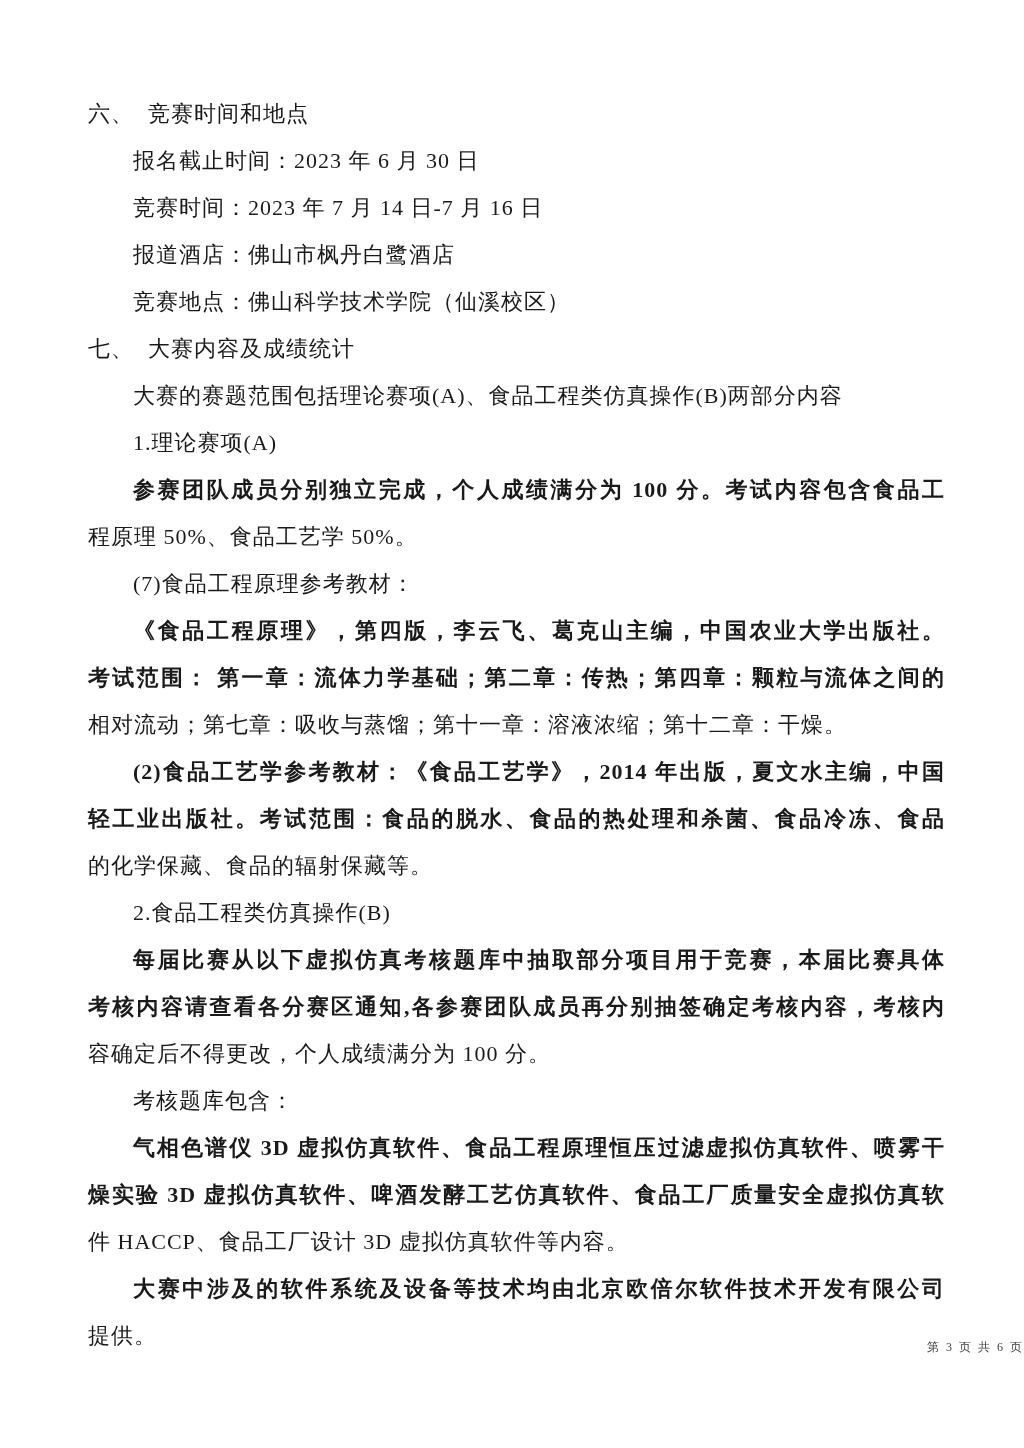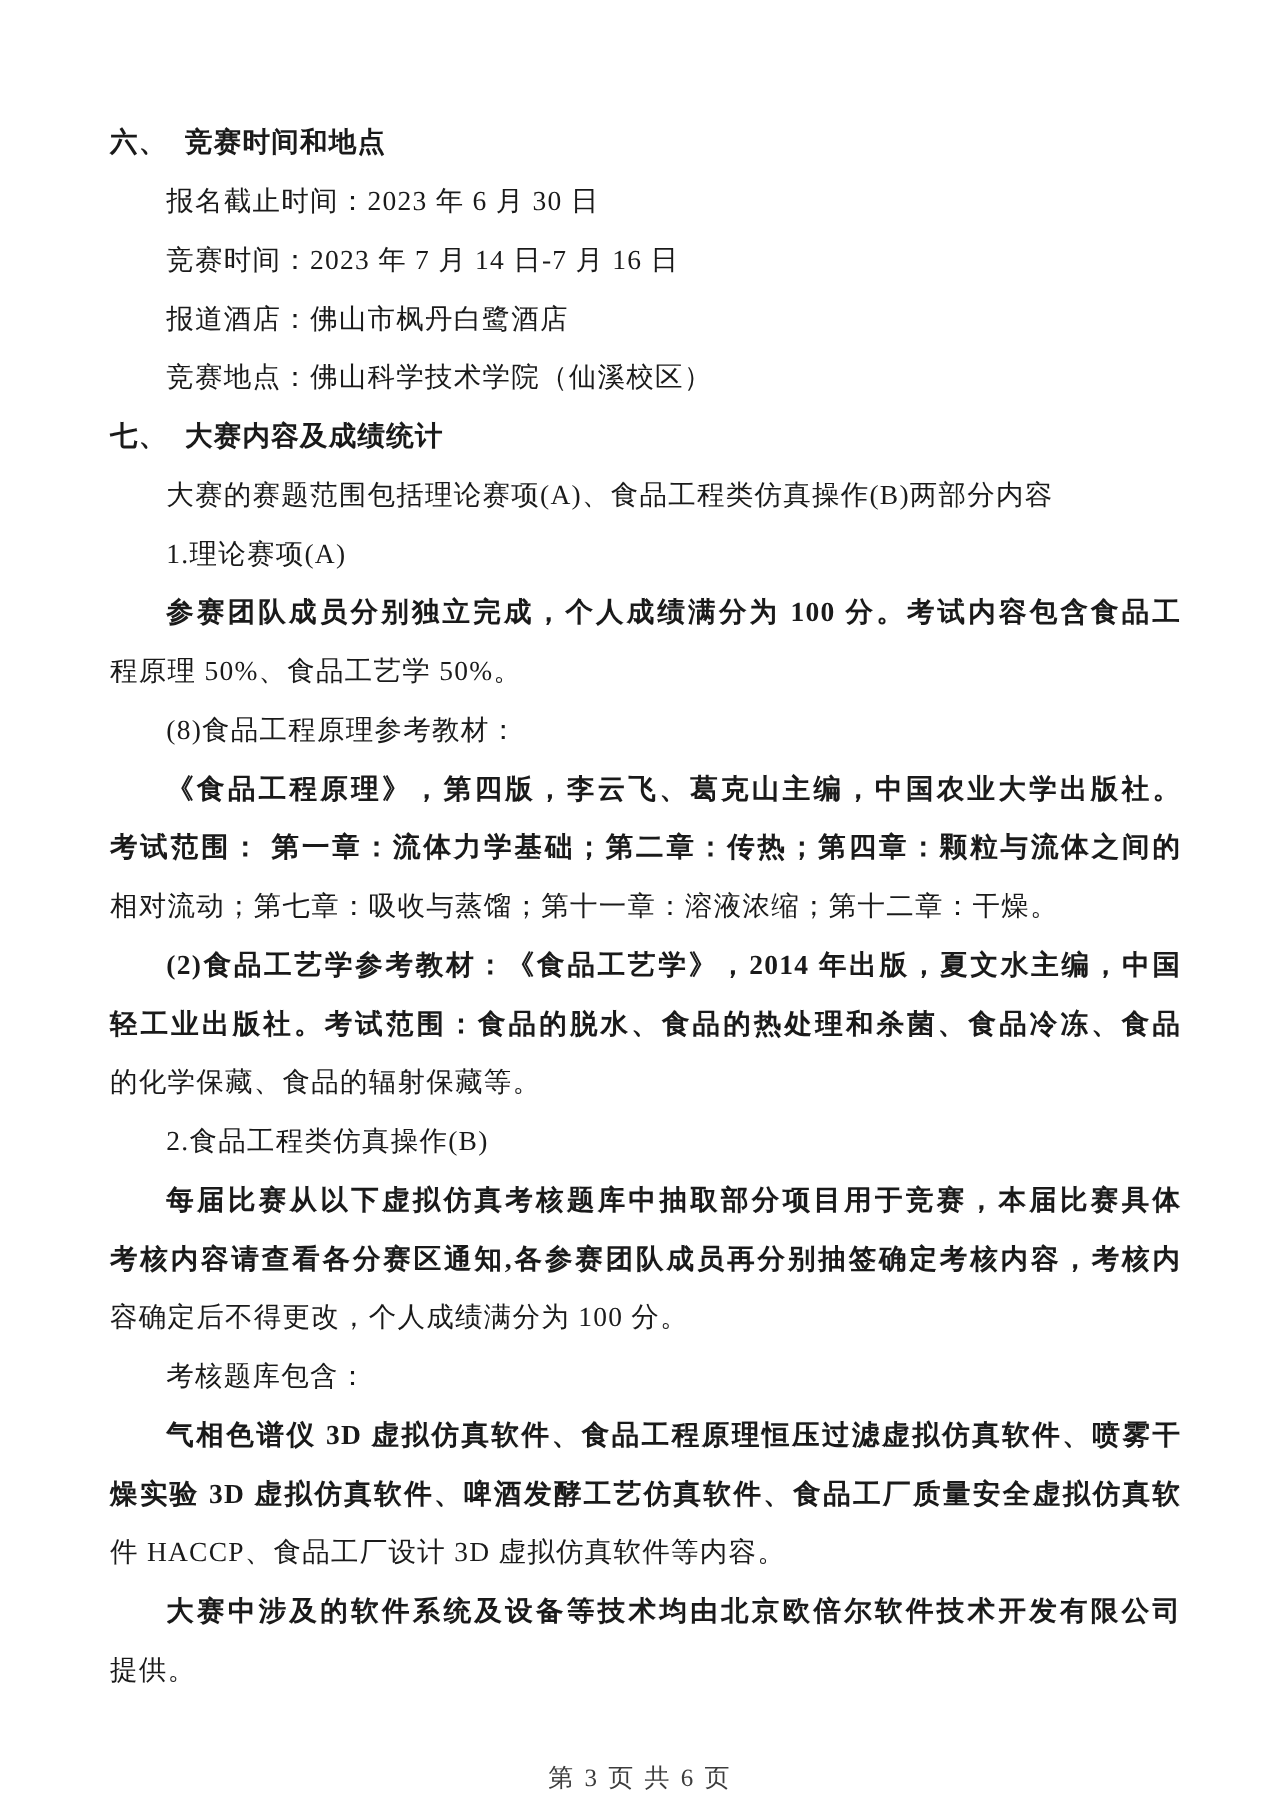--- a/index.html
+++ b/index.html
@@ -40,54 +40,54 @@
   .line.stretch {
     text-align: justify;
     text-align-last: justify;
     text-justify: inter-character;
     font-weight: bold;
   }
   .line.bold {
     font-weight: normal;
   }
   .line.heading {
-    font-weight: bold;
+    font-weight: normal;
   }
   .line.heading .h-num {
     display: inline-block;
     margin-right: 14px;
   }
   .footer {
     position: absolute;
-    top: 1412px;
+    top: 1336px;
     left: 0;
     width: 100%;
-    text-align: center;
-    font-size: 20px;
+    text-align: right;
+    font-size: 12px;
     letter-spacing: 2px;
     color: #3c3c3c;
     line-height: 22px;
   }
 </style>
 </head>
 <body>
 
 <div class="page">
   <div class="content" id="doc-content">
       <div class="line heading"><span class="h-num">六、</span><span>竞赛时间和地点</span></div>
       <div class="line indent">报名截止时间：2023 年 6 月 30 日</div>
       <div class="line indent">竞赛时间：2023 年 7 月 14 日-7 月 16 日</div>
       <div class="line indent">报道酒店：佛山市枫丹白鹭酒店</div>
       <div class="line indent">竞赛地点：佛山科学技术学院（仙溪校区）</div>
       <div class="line heading"><span class="h-num">七、</span><span>大赛内容及成绩统计</span></div>
       <div class="line indent">大赛的赛题范围包括理论赛项(A)、食品工程类仿真操作(B)两部分内容</div>
       <div class="line indent bold">1.理论赛项(A)</div>
       <div class="line indent stretch">参赛团队成员分别独立完成，个人成绩满分为 100 分。考试内容包含食品工</div>
       <div class="line">程原理 50%、食品工艺学 50%。</div>
-      <div class="line indent">(8)食品工程原理参考教材：</div>
+      <div class="line indent">(7)食品工程原理参考教材：</div>
       <div class="line indent stretch">《食品工程原理》，第四版，李云飞、葛克山主编，中国农业大学出版社。</div>
       <div class="line stretch">考试范围： 第一章：流体力学基础；第二章：传热；第四章：颗粒与流体之间的</div>
       <div class="line">相对流动；第七章：吸收与蒸馏；第十一章：溶液浓缩；第十二章：干燥。</div>
       <div class="line indent stretch">(2)食品工艺学参考教材：《食品工艺学》，2014 年出版，夏文水主编，中国</div>
       <div class="line stretch">轻工业出版社。考试范围：食品的脱水、食品的热处理和杀菌、食品冷冻、食品</div>
       <div class="line">的化学保藏、食品的辐射保藏等。</div>
       <div class="line indent bold">2.食品工程类仿真操作(B)</div>
       <div class="line indent stretch">每届比赛从以下虚拟仿真考核题库中抽取部分项目用于竞赛，本届比赛具体</div>
       <div class="line stretch">考核内容请查看各分赛区通知,各参赛团队成员再分别抽签确定考核内容，考核内</div>
       <div class="line">容确定后不得更改，个人成绩满分为 100 分。</div>

